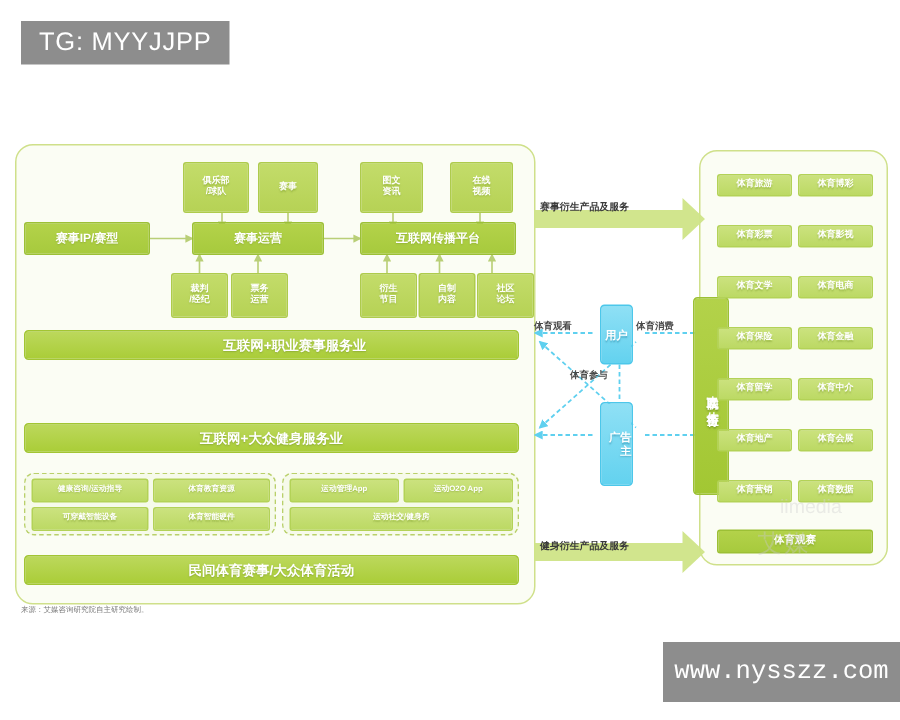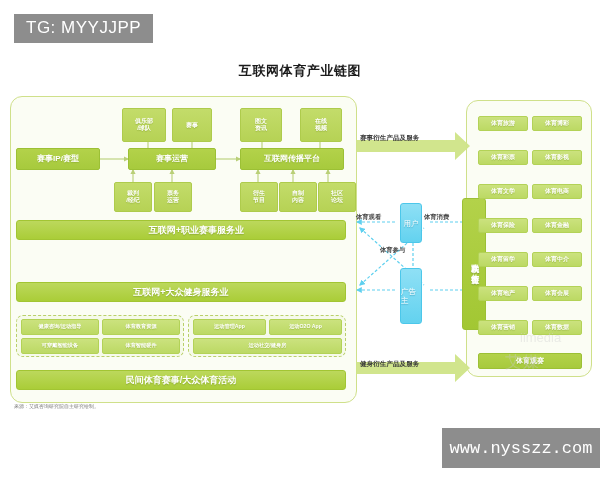--- a/index.html
+++ b/index.html
@@ -76,23 +76,23 @@
   .dashgroup{
     position:absolute;box-sizing:border-box;
     border:1px dashed #b9d06a;border-radius:7px;background:#f6faea;
   }
 
   
   .cyanbox{
     position:absolute;box-sizing:border-box;
     background:linear-gradient(180deg,#8fe0f5 0%,#63d2ef 100%);
     border:1px solid #4cc7ea;border-radius:3px;
-    color:#fff;font-weight:normal;font-size:7.5px;
-    display:flex;align-items:center;justify-content:center;
-    text-align:left;line-height:1.2;
+    color:#fff;font-weight:bold;font-size:7.5px;
+    display:flex;align-items:center;justify-content:center;
+    text-align:right;line-height:1.2;
     text-shadow:0 1px 1px rgba(40,130,160,.5);
   }
   .cyan-label{
     position:absolute;color:#4a4a4a;font-size:6.3px;font-weight:bold;
     white-space:nowrap;
   }
 
   
   #right-spine{
     position:absolute;left:462px;top:198px;width:22px;height:130px;
@@ -128,21 +128,20 @@
   }
 </style>
 </head>
 <body>
 
 <div class="stage">
 
   <div class="tg-badge">TG: MYYJJPP</div>
   <div class="url-badge">www.nysszz.com</div>
 
-  <div class="title">互联网体育产业链图</div>
 
   <div class="panel" id="panel-left"></div>
   <div class="panel" id="panel-right"></div>
 
   <svg id="wires">
     <defs>
       <marker id="ag" markerWidth="5" markerHeight="5" refX="4" refY="2.5" orient="auto">
         <path d="M0,0 L5,2.5 L0,5 z" fill="#b9cf77"></path>
       </marker>
       <marker id="ac" markerWidth="5" markerHeight="5" refX="4" refY="2.5" orient="auto">

